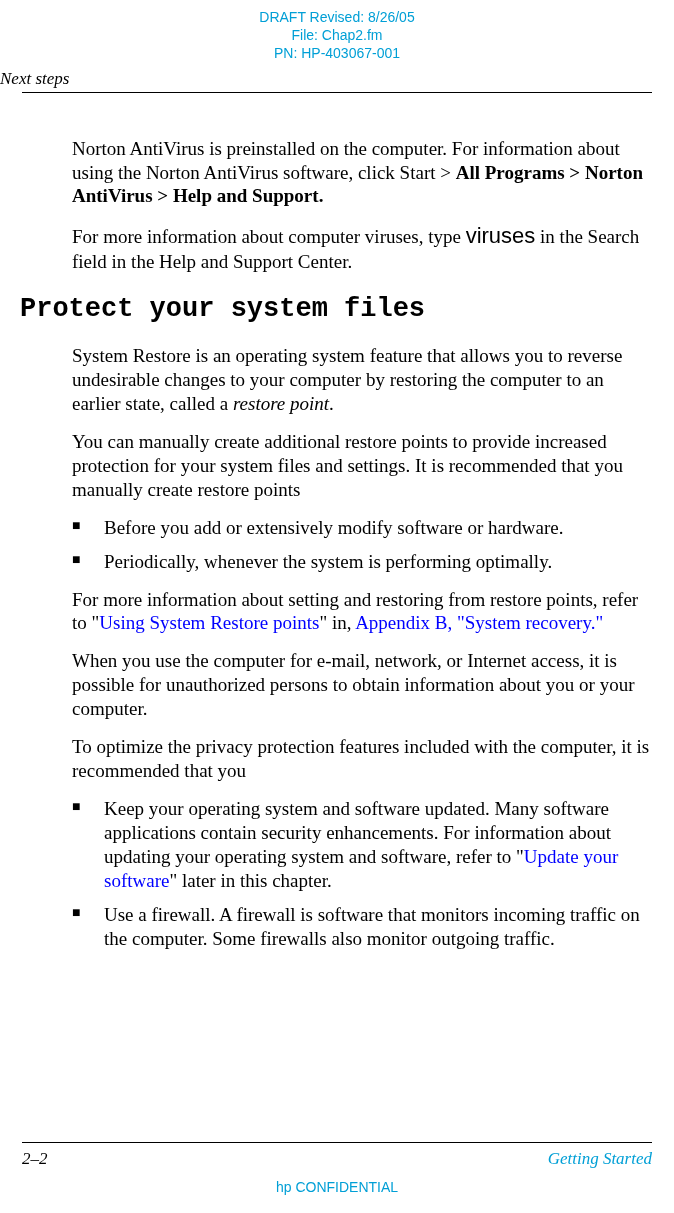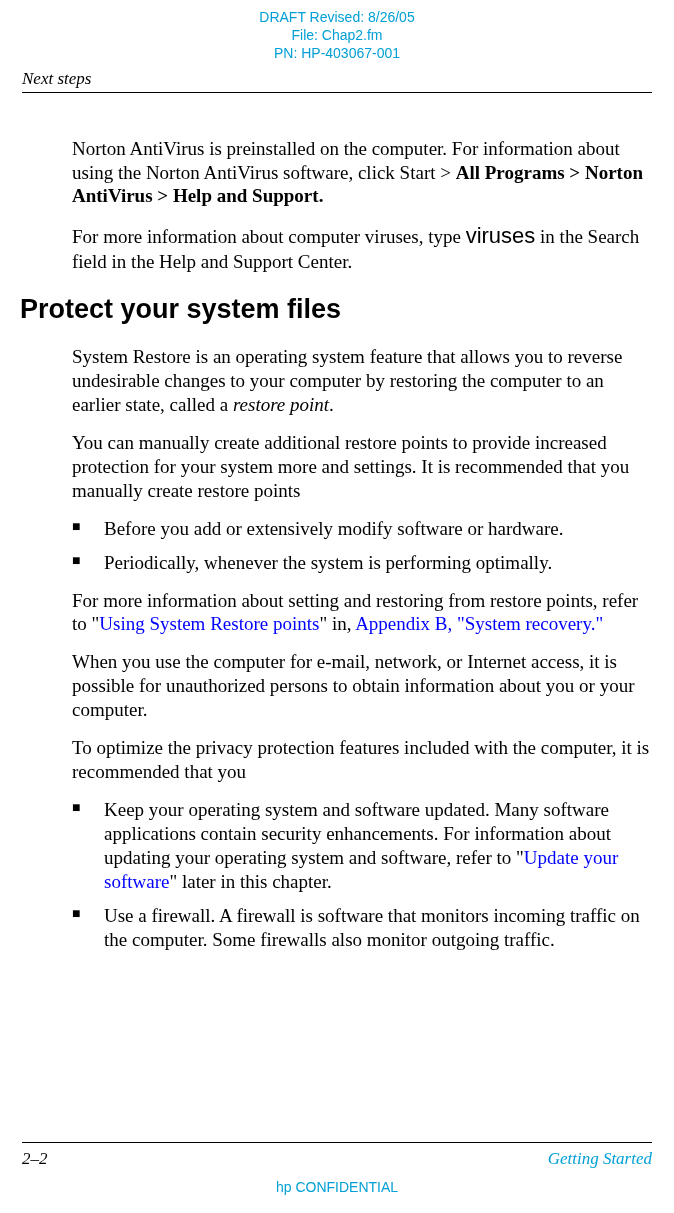--- a/index.html
+++ b/index.html
@@ -24,21 +24,20 @@
       text-align: center;
       padding-top: 8px;
       color: #009fd6;
       font-family: Arial, Helvetica, sans-serif;
       font-size: 14px;
       line-height: 1.3;
     }
     .section-header {
       font-style: italic;
       font-size: 17px;
-      padding-left: 22px;
       padding-top: 6px;
       padding-bottom: 3px;
     }
     .header-rule {
       border: none;
       border-top: 1px solid #000;
       margin: 0 22px;
     }
     .content {
       padding: 44px 22px 0 72px;
@@ -52,21 +51,21 @@
       font-weight: bold;
     }
     .body-text .italic {
       font-style: italic;
     }
     .body-text .mono {
       font-family: Arial, Helvetica, sans-serif;
       font-size: 22px;
     }
     .heading {
-      font-family: Liberation Sans, sans-serif;
+      font-family: Liberation Mono, monospace;
       font-weight: bold;
       font-size: 27px;
       margin-left: -52px;
       margin-top: 20px;
       margin-bottom: 20px;
     }
     .bullet-list {
       list-style: none;
       margin-bottom: 14px;
     }
@@ -140,21 +139,21 @@
     <p class="body-text">
       <span>For more information about computer viruses, type </span><span class="mono">viruses</span><span> in the Search field in the Help and Support Center.</span>
     </p>
 
     <h2 class="heading">Protect your system files</h2>
 
     <p class="body-text">
       <span>System Restore is an operating system feature that allows you to reverse undesirable changes to your computer by restoring the computer to an earlier state, called a </span><span class="italic">restore point</span><span>.</span>
     </p>
 
-    <p class="body-text">You can manually create additional restore points to provide increased protection for your system more and settings. It is recommended that you manually create restore points</p>
+    <p class="body-text">You can manually create additional restore points to provide increased protection for your system files and settings. It is recommended that you manually create restore points</p>
 
     <ul class="bullet-list">
       <li>Before you add or extensively modify software or hardware.</li>
       <li>Periodically, whenever the system is performing optimally.</li>
     </ul>
 
     <p class="body-text">
       <span>For more information about setting and restoring from restore points, refer to "</span><span class="link">Using System Restore points</span><span>" in, </span><span class="link">Appendix B, "System recovery."</span>
     </p>
 

